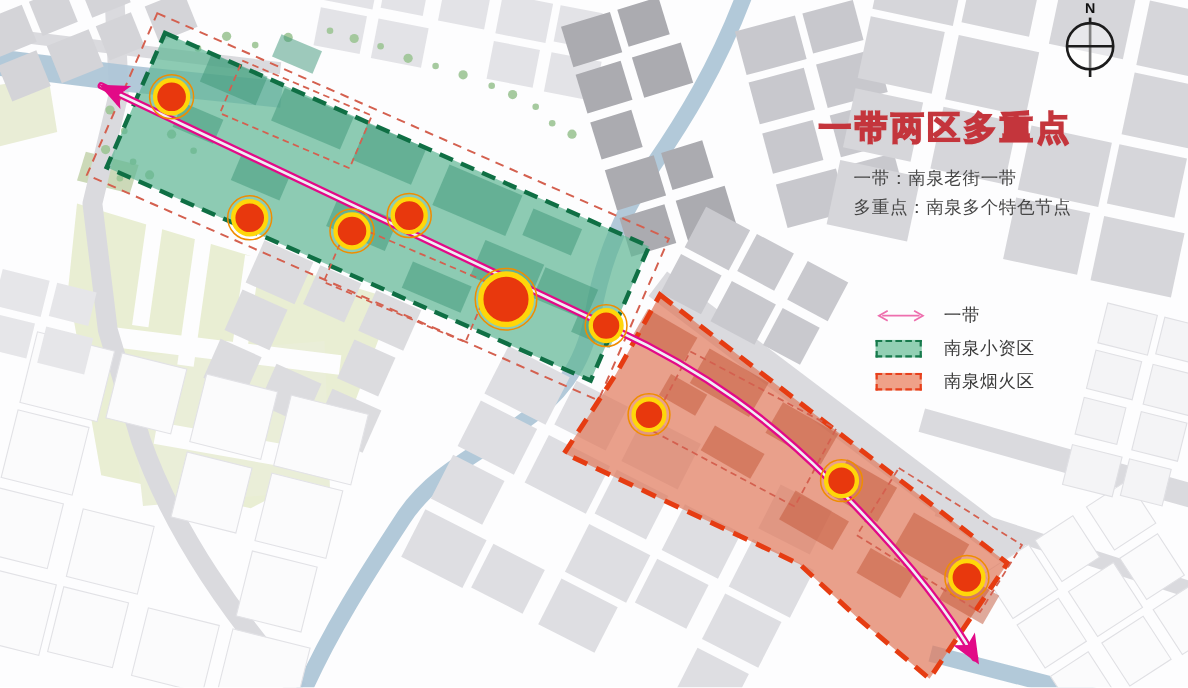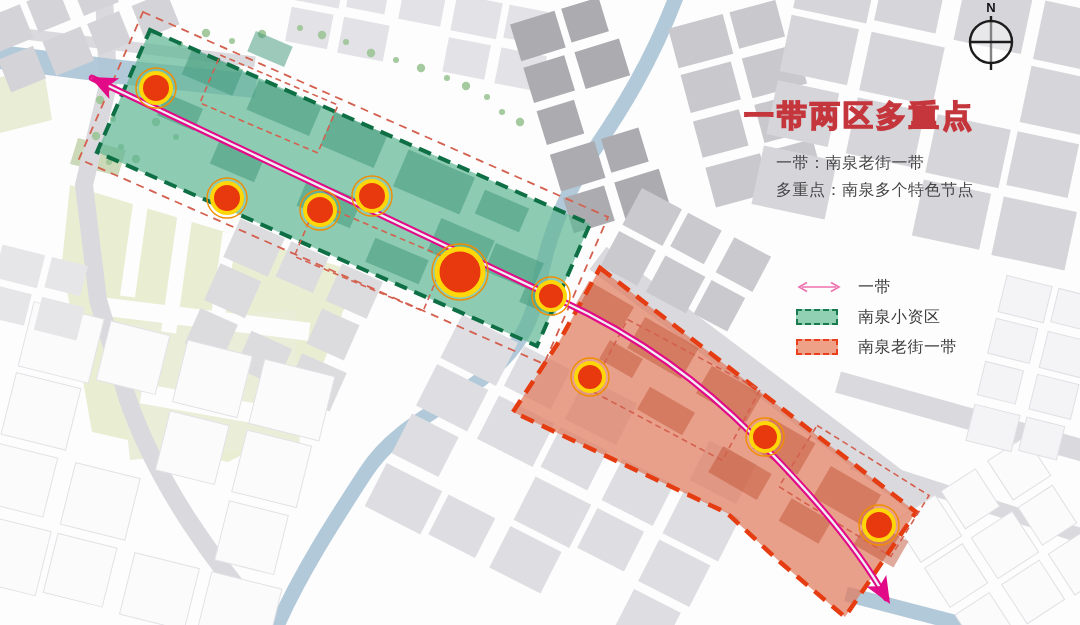--- a/index.html
+++ b/index.html
@@ -304,16 +304,16 @@
       <div class="legend-row">
         <span class="sw">
           <span class="zone-sw green"></span>
         </span>
         <span class="legend-label">南泉小资区</span>
       </div>
       <div class="legend-row">
         <span class="sw">
           <span class="zone-sw red"></span>
         </span>
-        <span class="legend-label">南泉老街一带</span>
+        <span class="legend-label">南泉烟火区</span>
       </div>
     </div>
 </div>
 
 </body></html>

